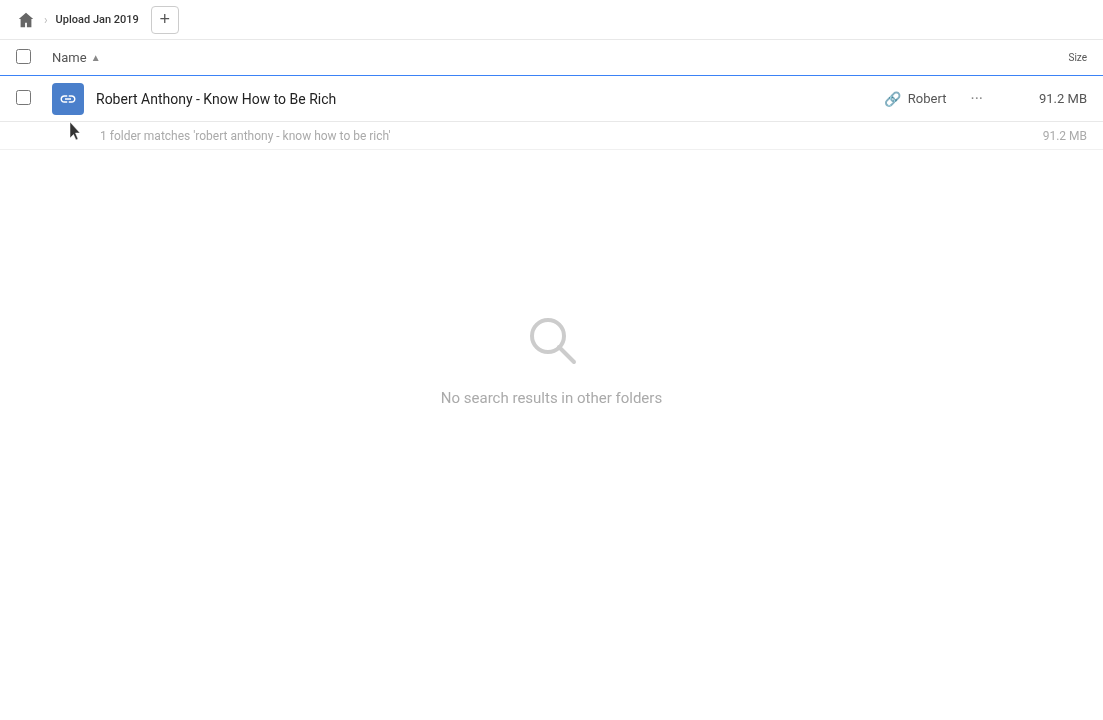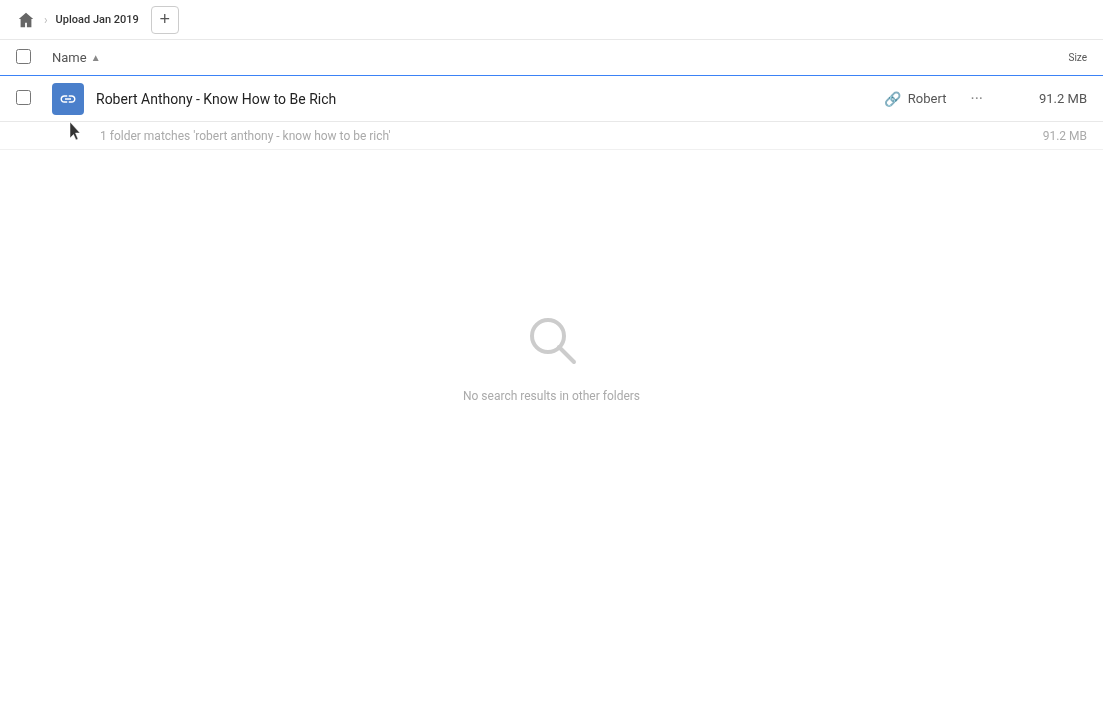--- a/index.html
+++ b/index.html
@@ -173,21 +173,21 @@
       flex-direction: column;
       align-items: center;
       justify-content: center;
       margin-top: 160px;
       gap: 16px;
     }
     .empty-search-icon {
       color: #ccc;
     }
     .empty-text {
-      font-size: 12px;
+      font-size: 15px;
       color: #aaa;
       text-align: center;
     }
 
     
     .cursor {
       position: absolute;
       top: 122px;
       left: 70px;
       width: 12px;

